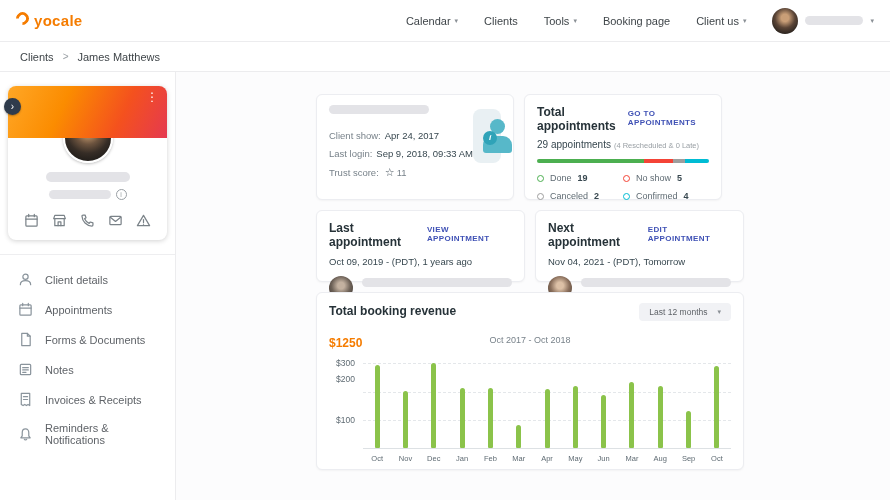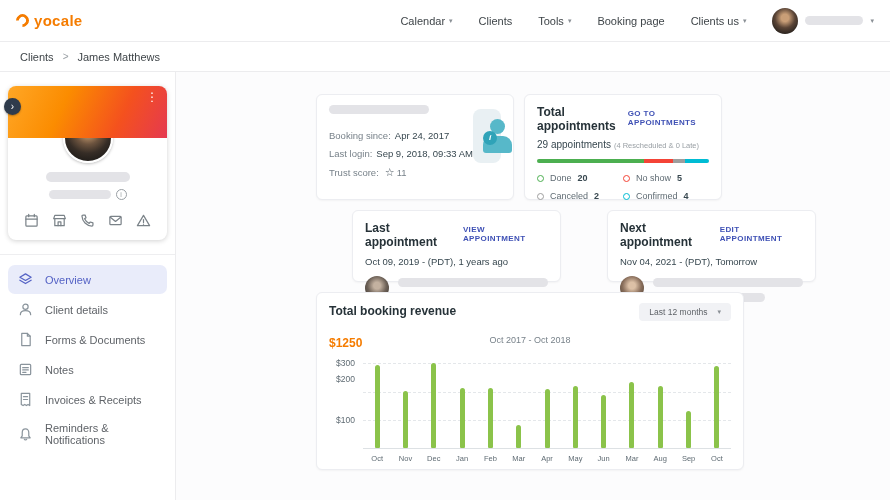--- a/index.html
+++ b/index.html
@@ -3,21 +3,21 @@
 <meta charset="utf-8">
 <style>
   * { margin:0; padding:0; box-sizing:border-box; }
   html,body { width:890px; height:500px; overflow:hidden; background:#fff;
     font-family:"Liberation Sans", sans-serif; color:#37474F; }
   .app { width:890px; height:500px; display:flex; flex-direction:column; background:#fff; }
 
   
   .navbar { height:42px; flex:0 0 42px; display:flex; align-items:center;
     padding:0 16px; background:#fff; border-bottom:1px solid #ECECEE; }
-  .logo { display:flex; align-items:center; gap:5px; cursor:pointer; }
+  .logo { display:flex; gap:5px; cursor:pointer; }
   .logo-mark { width:13px; height:13px; border-radius:50%;
     border:3px solid #F57C00; border-left-color:transparent; transform:rotate(-45deg); display:inline-block; }
   .logo-text { color:#F57C00; font-weight:700; font-size:15px; letter-spacing:.3px; }
   .nav-items { margin-left:auto; display:flex; align-items:center; gap:26px; }
   .nav-item { display:flex; align-items:center; gap:4px; font-size:11px; color:#3F4549; cursor:pointer; }
   .caret { font-size:7px; color:#8A9095; }
   .nav-user { display:flex; align-items:center; gap:7px; cursor:pointer; }
   .avatar { border-radius:50%; display:inline-block; }
   .nav-avatar { width:26px; height:26px;
     background:radial-gradient(circle at 50% 38%, #c99e77 18%, #5a4436 48%, #2b241f 78%); }
@@ -62,21 +62,21 @@
   .side-item svg { color:#8A949C; flex:0 0 auto; }
   .side-item.active { background:#E9ECFA; color:#5462C5; }
   .side-item.active svg { color:#5462C5; }
 
   
   .cards { margin:22px 0 0 140px; width:428px; display:flex; flex-direction:column; gap:10px; }
   .row { display:flex; gap:10px; }
   .card { background:#fff; border:1px solid #ECEDF1; border-radius:6px;
     box-shadow:0 1px 2px rgba(0,0,0,.04); padding:10px 12px; }
   .card-sm { width:198px; height:106px; }
-  .card-md { width:209px; height:72px;margin-left:36px; }
+  .card-md { width:209px; height:72px; }
   .card-lg { width:428px; height:178px; }
   .card-head { display:flex; align-items:baseline; justify-content:space-between; }
   .card-title { font-size:12px; font-weight:700; color:#263238; }
   .card-link { font-size:8px; font-weight:700; color:#3F51B5; letter-spacing:.4px; cursor:pointer; }
 
   
   .client-info { display:flex; justify-content:space-between; }
   .ci-left .redacted { width:100px; margin-bottom:9px; }
   .ci-row { font-size:9.5px; line-height:1.85; white-space:nowrap; }
   .ci-label { color:#78828A; margin-right:4px; }
@@ -143,21 +143,21 @@
         <span>Clients</span>
       </div>
       <div class="nav-item">
         <span>Tools</span>
         <span class="caret">▾</span>
       </div>
       <div class="nav-item">
         <span>Booking page</span>
       </div>
       <div class="nav-item">
-        <span>Clients us</span>
+        <span>Client us</span>
         <span class="caret">▾</span>
       </div>
       <div class="nav-user">
         <span class="avatar nav-avatar"></span>
         <span class="redacted" style="width:58px"></span>
         <span class="caret">▾</span>
       </div>
     </nav>
   </header>
 
@@ -202,33 +202,35 @@
             </svg>
           <svg width="15" height="15" viewBox="0 0 16 16" fill="none" stroke="currentColor" stroke-width="1.3" stroke-linecap="round" stroke-linejoin="round">
               <path d="M8 2.5 14.5 13.5H1.5Z"></path>
               <line x1="8" y1="7" x2="8" y2="10"></line>
               <line x1="8" y1="11.8" x2="8" y2="12"></line>
             </svg>
         </div>
       </div>
       <div class="sidebar-divider"></div>
       <nav class="side-menu">
-        <div class="side-item active">
-          <svg width="15" height="15" viewBox="0 0 16 16" fill="none" stroke="currentColor" stroke-width="1.3" stroke-linecap="round" stroke-linejoin="round">
-              <path d="M8 2 14 5.5 8 9 2 5.5Z"></path>
-              <path d="M2 8.8 8 12.3 14 8.8"></path>
-            </svg>
-          <span>Overview</span>
-        </div>
         <div class="side-item">
           <svg width="15" height="15" viewBox="0 0 16 16" fill="none" stroke="currentColor" stroke-width="1.3" stroke-linecap="round" stroke-linejoin="round">
               <circle cx="8" cy="5" r="2.8"></circle>
               <path d="M2.5 13.5C2.5 10.6 5 9.2 8 9.2s5.5 1.4 5.5 4.3"></path>
             </svg>
           <span>Client details</span>
+        </div>
+        <div class="side-item">
+          <svg width="15" height="15" viewBox="0 0 16 16" fill="none" stroke="currentColor" stroke-width="1.3" stroke-linecap="round" stroke-linejoin="round">
+              <rect x="2" y="3" width="12" height="11" rx="1"></rect>
+              <line x1="2" y1="6.5" x2="14" y2="6.5"></line>
+              <line x1="5" y1="1.5" x2="5" y2="4"></line>
+              <line x1="11" y1="1.5" x2="11" y2="4"></line>
+            </svg>
+          <span>Appointments</span>
         </div>
         <div class="side-item">
           <svg width="15" height="15" viewBox="0 0 16 16" fill="none" stroke="currentColor" stroke-width="1.3" stroke-linecap="round" stroke-linejoin="round">
               <path d="M4 1.5h6l3 3v10H4Z"></path>
               <path d="M10 1.5v3h3"></path>
             </svg>
           <span>Forms &amp; Documents</span>
         </div>
         <div class="side-item">
           <svg width="15" height="15" viewBox="0 0 16 16" fill="none" stroke="currentColor" stroke-width="1.3" stroke-linecap="round" stroke-linejoin="round">
@@ -259,21 +261,21 @@
 
     <main class="main">
       <div class="cards">
 
         <div class="row">
 
           <section class="card card-sm client-info">
             <div class="ci-left">
               <span class="redacted"></span>
               <div class="ci-row">
-                <span class="ci-label">Booking since:</span><span class="ci-value">Apr 24, 2017</span>
+                <span class="ci-label">Client show:</span><span class="ci-value">Apr 24, 2017</span>
               </div>
               <div class="ci-row">
                 <span class="ci-label">Last login:</span><span class="ci-value">Sep 9, 2018, 09:33 AM</span>
               </div>
               <div class="ci-row">
                 <span class="ci-label">Trust score:</span><span class="star-icon">☆</span><span class="trust-value">11</span>
               </div>
             </div>
             <div class="person-box">
               <span class="pb-head"></span>
@@ -293,21 +295,21 @@
             <div class="progress">
                 <span style="width: 62.069%; background: rgb(76, 175, 80);"></span>
                 <span style="width: 17.2414%; background: rgb(244, 67, 54);"></span>
                 <span style="width: 6.89655%; background: rgb(158, 158, 158);"></span>
                 <span style="width: 13.7931%; background: rgb(0, 188, 212);"></span>
               </div>
             <div class="legend">
                 <div class="legend-item">
                   <span class="legend-dot" style="border-color: rgb(76, 175, 80);"></span>
                   <span class="legend-label">Done</span>
-                  <span class="legend-value">20</span>
+                  <span class="legend-value">19</span>
                 </div>
                 <div class="legend-item">
                   <span class="legend-dot" style="border-color: rgb(244, 67, 54);"></span>
                   <span class="legend-label">No show</span>
                   <span class="legend-value">5</span>
                 </div>
                 <div class="legend-item">
                   <span class="legend-dot" style="border-color: rgb(158, 158, 158);"></span>
                   <span class="legend-label">Canceled</span>
                   <span class="legend-value">2</span>

